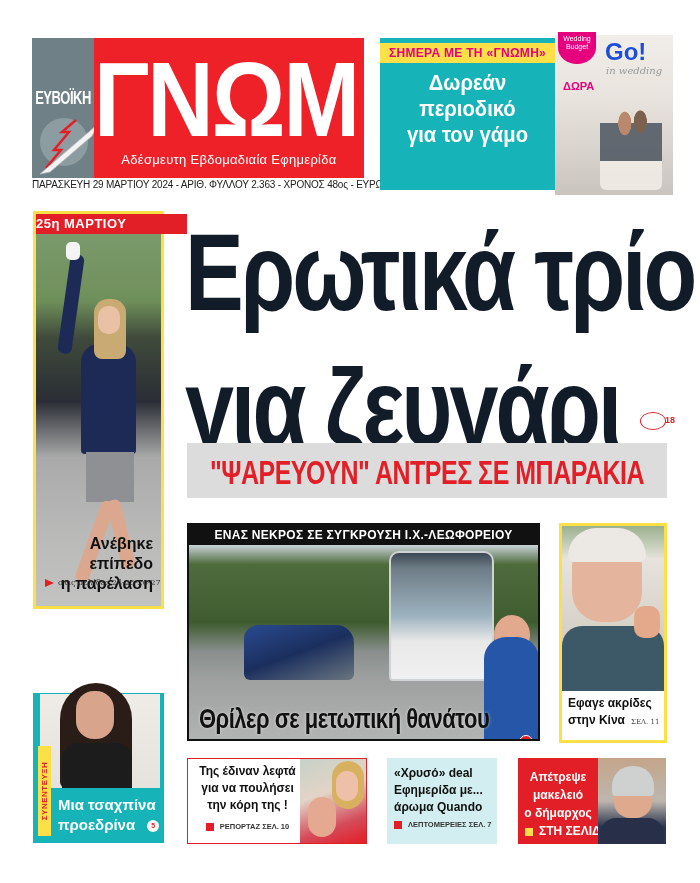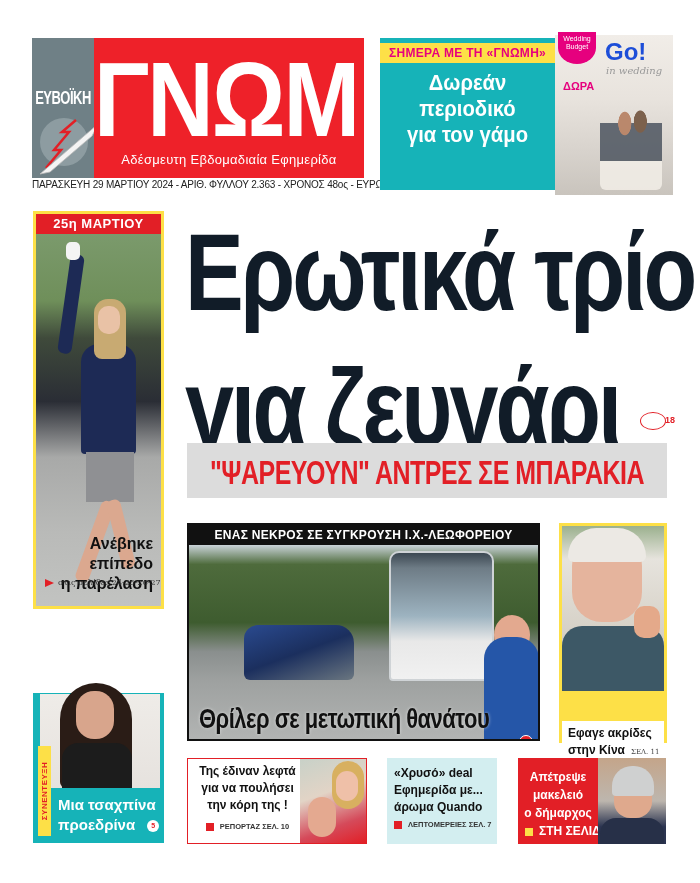--- a/index.html
+++ b/index.html
@@ -22,21 +22,21 @@
   .promo-text { left: 380px; top: 70px; width: 175px; text-align: center; color: #fff; font-weight: bold; font-size: 22px; line-height: 26px; transform: scaleX(0.92); }
   .magazine { left: 555px; top: 35px; width: 118px; height: 160px; background: linear-gradient(180deg, #f1ede8 0%, #e8e3dd 40%, #d9d4ce 70%, #c9c4bd 100%); overflow: hidden; }
   .mag-budget { left: 558px; top: 32px; width: 38px; height: 32px; background: #e6007e; border-radius: 0 0 50% 50%; color: #fff; font-size: 7px; text-align: center; padding-top: 3px; line-height: 8px; }
   .mag-go { left: 605px; top: 38px; color: #1d4ed8; font-weight: bold; font-size: 24px; }
   .mag-inwed { left: 606px; top: 65px; color: #999; font-style: italic; font-size: 10px; font-family: "DejaVu Serif", serif; }
   .mag-dora { left: 563px; top: 80px; color: #e6007e; font-weight: bold; font-size: 11px; }
   .mag-couple { left: 600px; top: 95px; width: 62px; height: 95px; background: radial-gradient(ellipse at 40% 30%, #b47a5a 0 12%, transparent 13%), radial-gradient(ellipse at 65% 28%, #6b4c35 0 11%, transparent 12%), linear-gradient(180deg, transparent 30%, #4d5560 30% 70%, #f3efe8 70%); border-radius: 6px; opacity: 0.85; }
 
   
   .parade { left: 33px; top: 211px; width: 131px; height: 398px; background: #fde047; padding: 3px; }
-  .parade-head { position: absolute; left: 3px; top: 3px; width: 125px; height: 20px; background: #e21f26; color: #fff; font-weight: bold; font-size: 13px; text-align: center; line-height: 20px; letter-spacing: 0.5px; }
+  .parade-head { position: absolute; left: 3px; top: 3px; width: 151px; height: 20px; background: #e21f26; color: #fff; font-weight: bold; font-size: 13px; line-height: 20px; letter-spacing: 0.5px; }
   .parade-photo { position: absolute; left: 3px; top: 23px; width: 125px; height: 372px; background:
       linear-gradient(180deg, #7b9a6c 0%, #6f8f5a 18%, #3f4a3b 28%, #2a2d35 45%, #a8a9a8 60%, #b9bab8 80%, #c2c3c1 100%); overflow: hidden; }
   .girl-top { position: absolute; left: 45px; top: 110px; width: 55px; height: 110px; background: #1d2a55; border-radius: 18px 18px 4px 4px; }
   .girl-arm { position: absolute; left: 28px; top: 20px; width: 14px; height: 100px; background: #1d2a55; transform: rotate(8deg); border-radius: 6px; }
   .girl-glove { position: absolute; left: 30px; top: 8px; width: 14px; height: 18px; background: #f4f4f4; border-radius: 5px; }
   .girl-hair { position: absolute; left: 58px; top: 65px; width: 32px; height: 60px; background: #c8aa72; border-radius: 14px 14px 8px 8px; }
   .girl-face { position: absolute; left: 62px; top: 72px; width: 22px; height: 28px; background: #e9c2a6; border-radius: 10px; }
   .girl-skirt { position: absolute; left: 50px; top: 218px; width: 48px; height: 50px; background: #8f9093; }
   .girl-leg1 { position: absolute; left: 52px; top: 265px; width: 14px; height: 85px; background: #dba88f; transform: rotate(20deg); border-radius: 6px; }
   .girl-leg2 { position: absolute; left: 78px; top: 265px; width: 14px; height: 70px; background: #dba88f; transform: rotate(-14deg); border-radius: 6px; }
@@ -61,21 +61,21 @@
   .crash-title { position: absolute; left: 10px; top: 158px; color: #111; font-weight: bold; font-size: 22px; letter-spacing: -0.5px; transform: scaleY(1.25); transform-origin: top left; white-space: nowrap; text-shadow: 0 0 3px rgba(255,255,255,0.6); }
   .crash-pg { position: absolute; left: 330px; top: 190px; width: 14px; height: 14px; border-radius: 50%; background: #e21f26; color: #fff; font-size: 7px; font-weight: bold; text-align: center; line-height: 14px; border: 1px solid #fff; }
 
   
   .locust { left: 559px; top: 523px; width: 108px; height: 220px; background: #fde047; padding: 3px; }
   .locust-photo { position: absolute; left: 3px; top: 3px; width: 102px; height: 165px; overflow: hidden; background: linear-gradient(180deg, #9bb18e 0%, #e6e3dd 20%, #c9c2b4 100%); }
   .locust-face { position: absolute; left: 10px; top: 8px; width: 70px; height: 88px; background: #e5b49d; border-radius: 32px 32px 30px 30px; }
   .locust-hair { position: absolute; left: 6px; top: 2px; width: 78px; height: 34px; background: #ece9e4; border-radius: 30px 30px 6px 6px; }
   .locust-shirt { position: absolute; left: 0px; top: 100px; width: 102px; height: 65px; background: #3d5866; border-radius: 20px 20px 0 0; }
   .locust-hand { position: absolute; left: 72px; top: 80px; width: 26px; height: 32px; background: #e4a98a; border-radius: 10px; }
-  .locust-text { position: absolute; left: 3px; top: 168px; width: 102px; height: 49px; background: #fff; padding: 4px 4px 0 6px; margin-top: 30px; }
+  .locust-text { position: absolute; left: 3px; top: 168px; width: 102px; height: 49px; background: #fff; padding: 4px 4px 0 6px; }
   .locust-title { font-weight: bold; font-size: 12px; line-height: 17px; color: #111; white-space: nowrap; }
   .locust-pg { font-size: 7px; color: #444; margin-left: 6px; font-weight: normal; font-family: "DejaVu Serif", serif; }
 
   
   .interview { left: 33px; top: 693px; width: 131px; height: 150px; background: #16b3b8; }
   .iv-photo { left: 40px; top: 683px; width: 120px; height: 105px; overflow: hidden; background: linear-gradient(180deg, transparent 0%, transparent 10%, #efece8 10%, #e6e2de 100%); }
   .iv-hair { position: absolute; left: 20px; top: 0px; width: 72px; height: 105px; background: #2a1c16; border-radius: 36px 36px 6px 6px; }
   .iv-face { position: absolute; left: 36px; top: 8px; width: 38px; height: 48px; background: #d8a58c; border-radius: 18px; }
   .iv-body { position: absolute; left: 22px; top: 60px; width: 70px; height: 45px; background: #1c1c1c; border-radius: 16px 16px 0 0; }
   .iv-vlabel { left: 38px; top: 746px; width: 13px; height: 90px; background: #fde047; }

